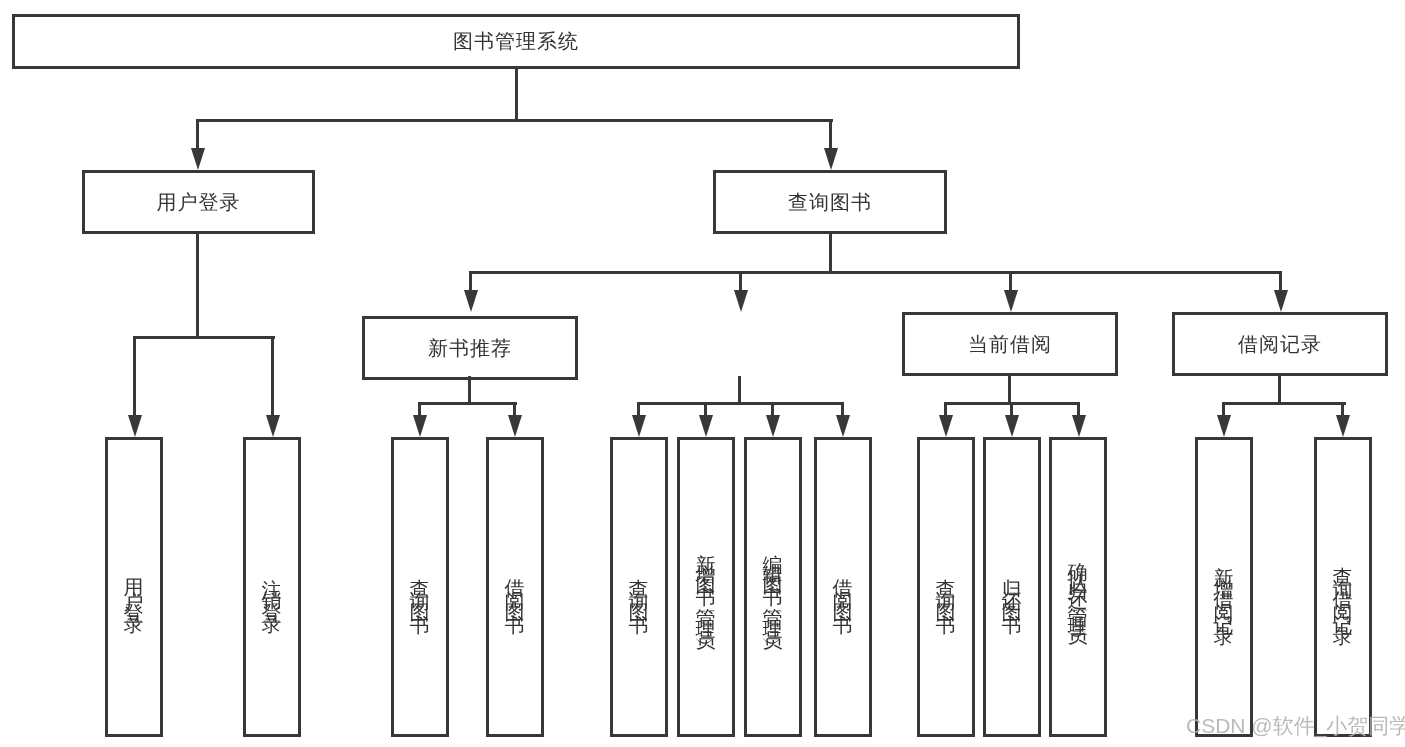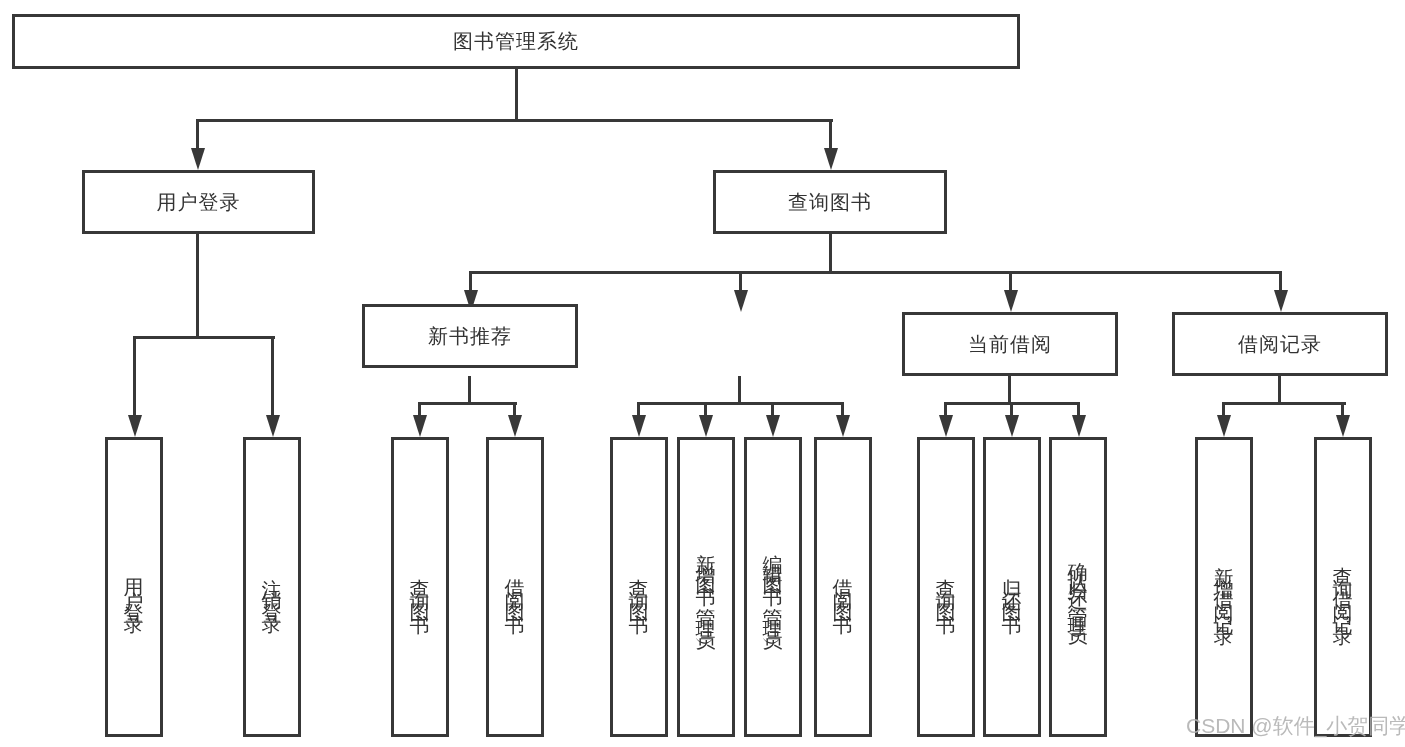--- a/index.html
+++ b/index.html
@@ -69,21 +69,21 @@
   <div class="ln" style="left:469px;top:271px;width:813px;height:3px;"></div>
   <div class="ln" style="left:469px;top:271px;width:3px;height:20px;"></div>
   <div class="arrow" style="left:464px;top:290px;"></div>
   <div class="ln" style="left:739px;top:271px;width:3px;height:20px;"></div>
   <div class="arrow" style="left:734px;top:290px;"></div>
   <div class="ln" style="left:1009px;top:271px;width:3px;height:20px;"></div>
   <div class="arrow" style="left:1004px;top:290px;"></div>
   <div class="ln" style="left:1279px;top:271px;width:3px;height:20px;"></div>
   <div class="arrow" style="left:1274px;top:290px;"></div>
 
-  <div class="node" style="left:362px;top:304px;width:216px;height:64px;">
+  <div class="node" style="left:362px;top:316px;width:216px;height:64px;">
     <span>新书推荐</span>
   </div>
   <div class="node" style="left:902px;top:312px;width:216px;height:64px;">
     <span>当前借阅</span>
   </div>
   <div class="node" style="left:1172px;top:312px;width:216px;height:64px;">
     <span>借阅记录</span>
   </div>
 
   <div class="ln" style="left:468px;top:376px;width:3px;height:28px;"></div>

